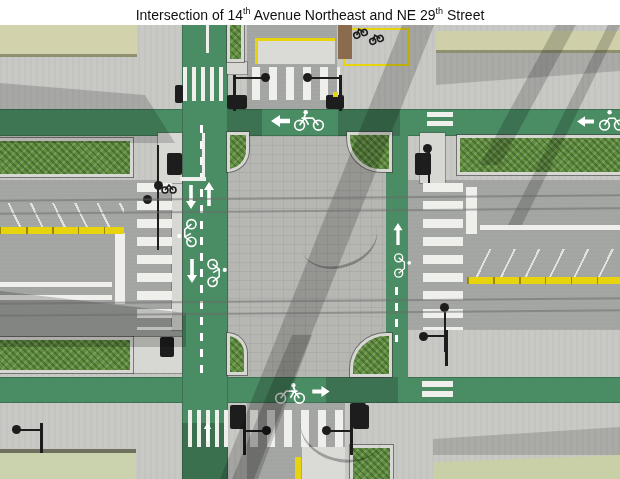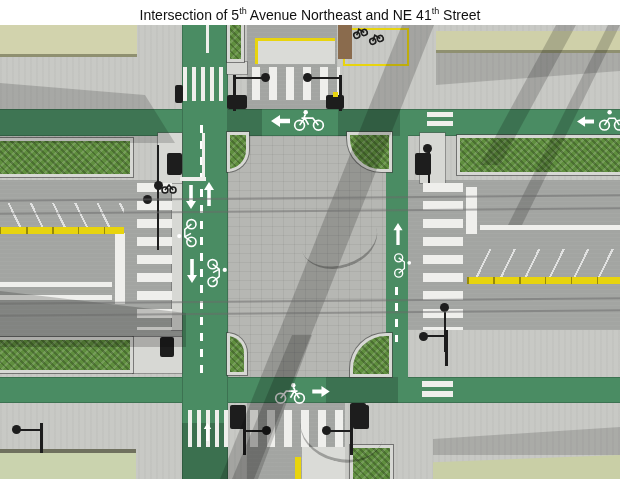--- a/index.html
+++ b/index.html
@@ -277,15 +277,15 @@
     <div class="a arc" style="left:300px;top:185px;width:78px;height:55px;transform:rotate(-18deg);"></div>
     <div class="a arc" style="left:300px;top:372px;width:84px;height:62px;transform:rotate(14deg);"></div>
 
     <div class="a wire" style="left:0;top:172px;width:620px;height:2px;transform:rotate(-.5deg);"></div>
     <div class="a wire" style="left:0;top:185px;width:620px;height:2px;transform:rotate(-.5deg);"></div>
     <div class="a wire" style="left:0;top:275px;width:620px;height:2px;transform:rotate(-.5deg);"></div>
     <div class="a wire" style="left:0;top:287px;width:620px;height:2px;transform:rotate(-.5deg);"></div>
   </div>
 
   <div id="title">
-    <span>Intersection of 5</span><sup>th</sup><span> Avenue Northeast and NE 41</span><sup>th</sup><span> Street</span>
+    <span>Intersection of 14</span><sup>th</sup><span> Avenue Northeast and NE 29</span><sup>th</sup><span> Street</span>
   </div>
 </div>
 
 </body></html>

